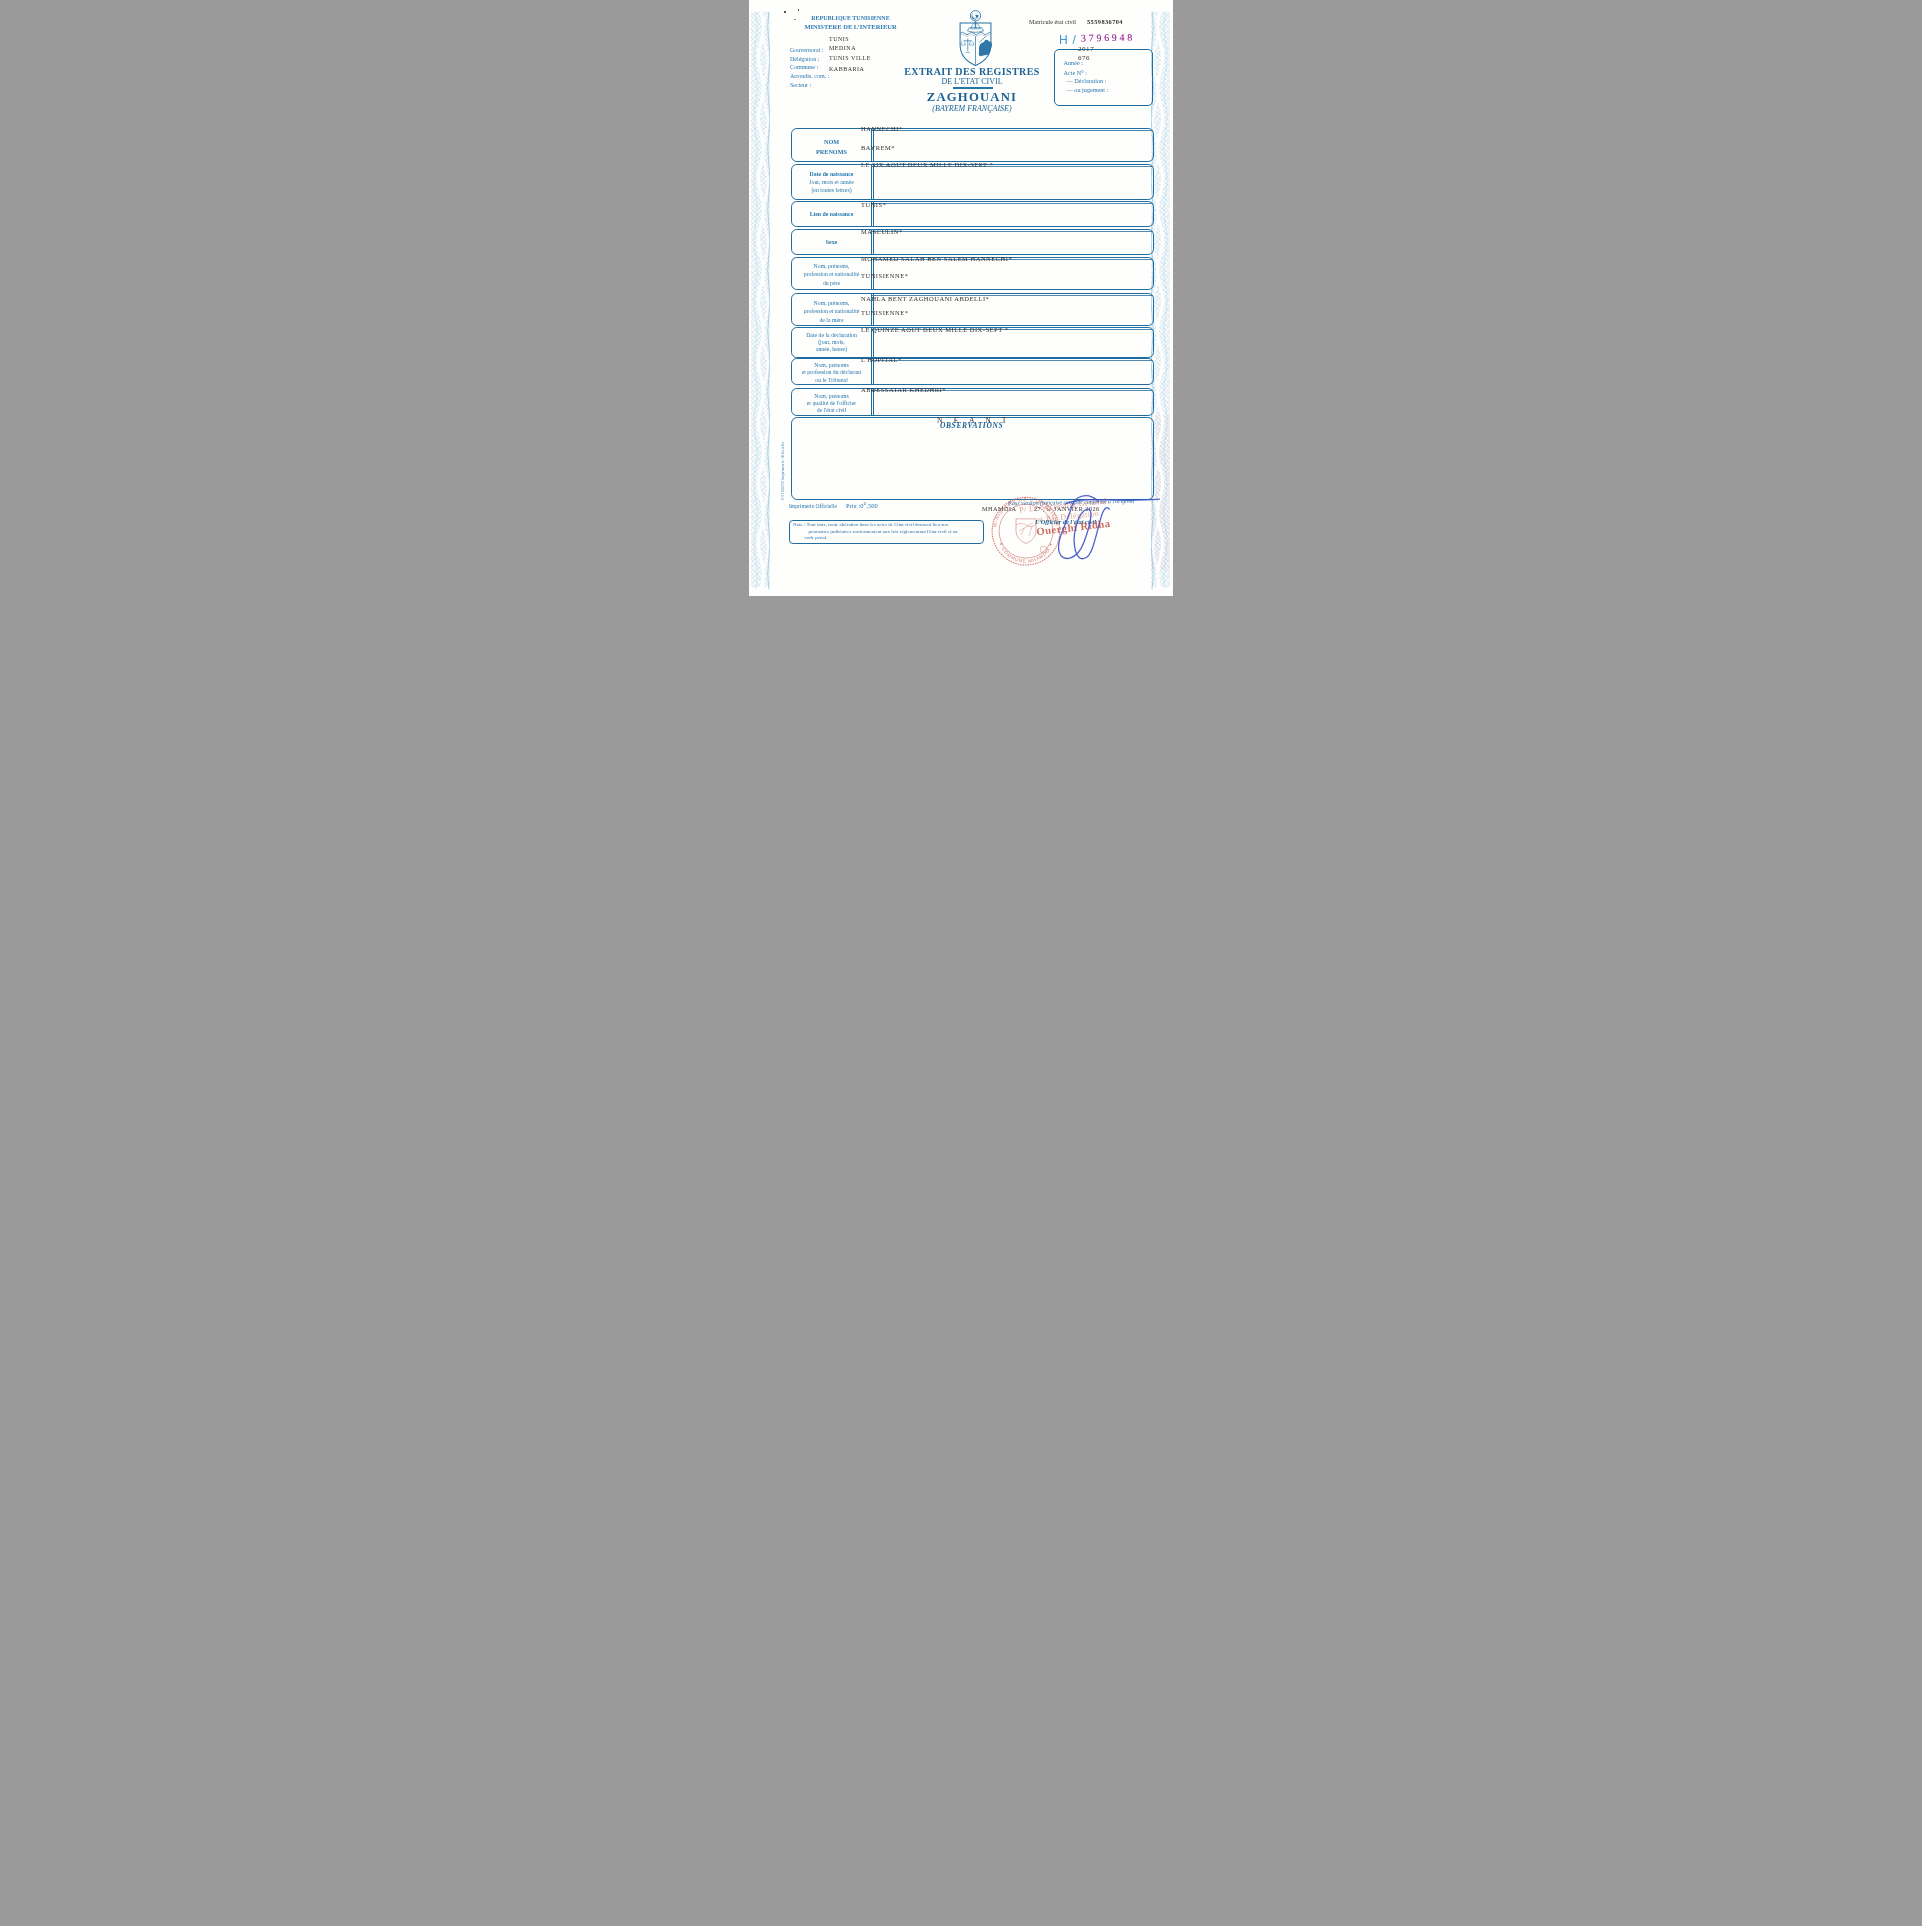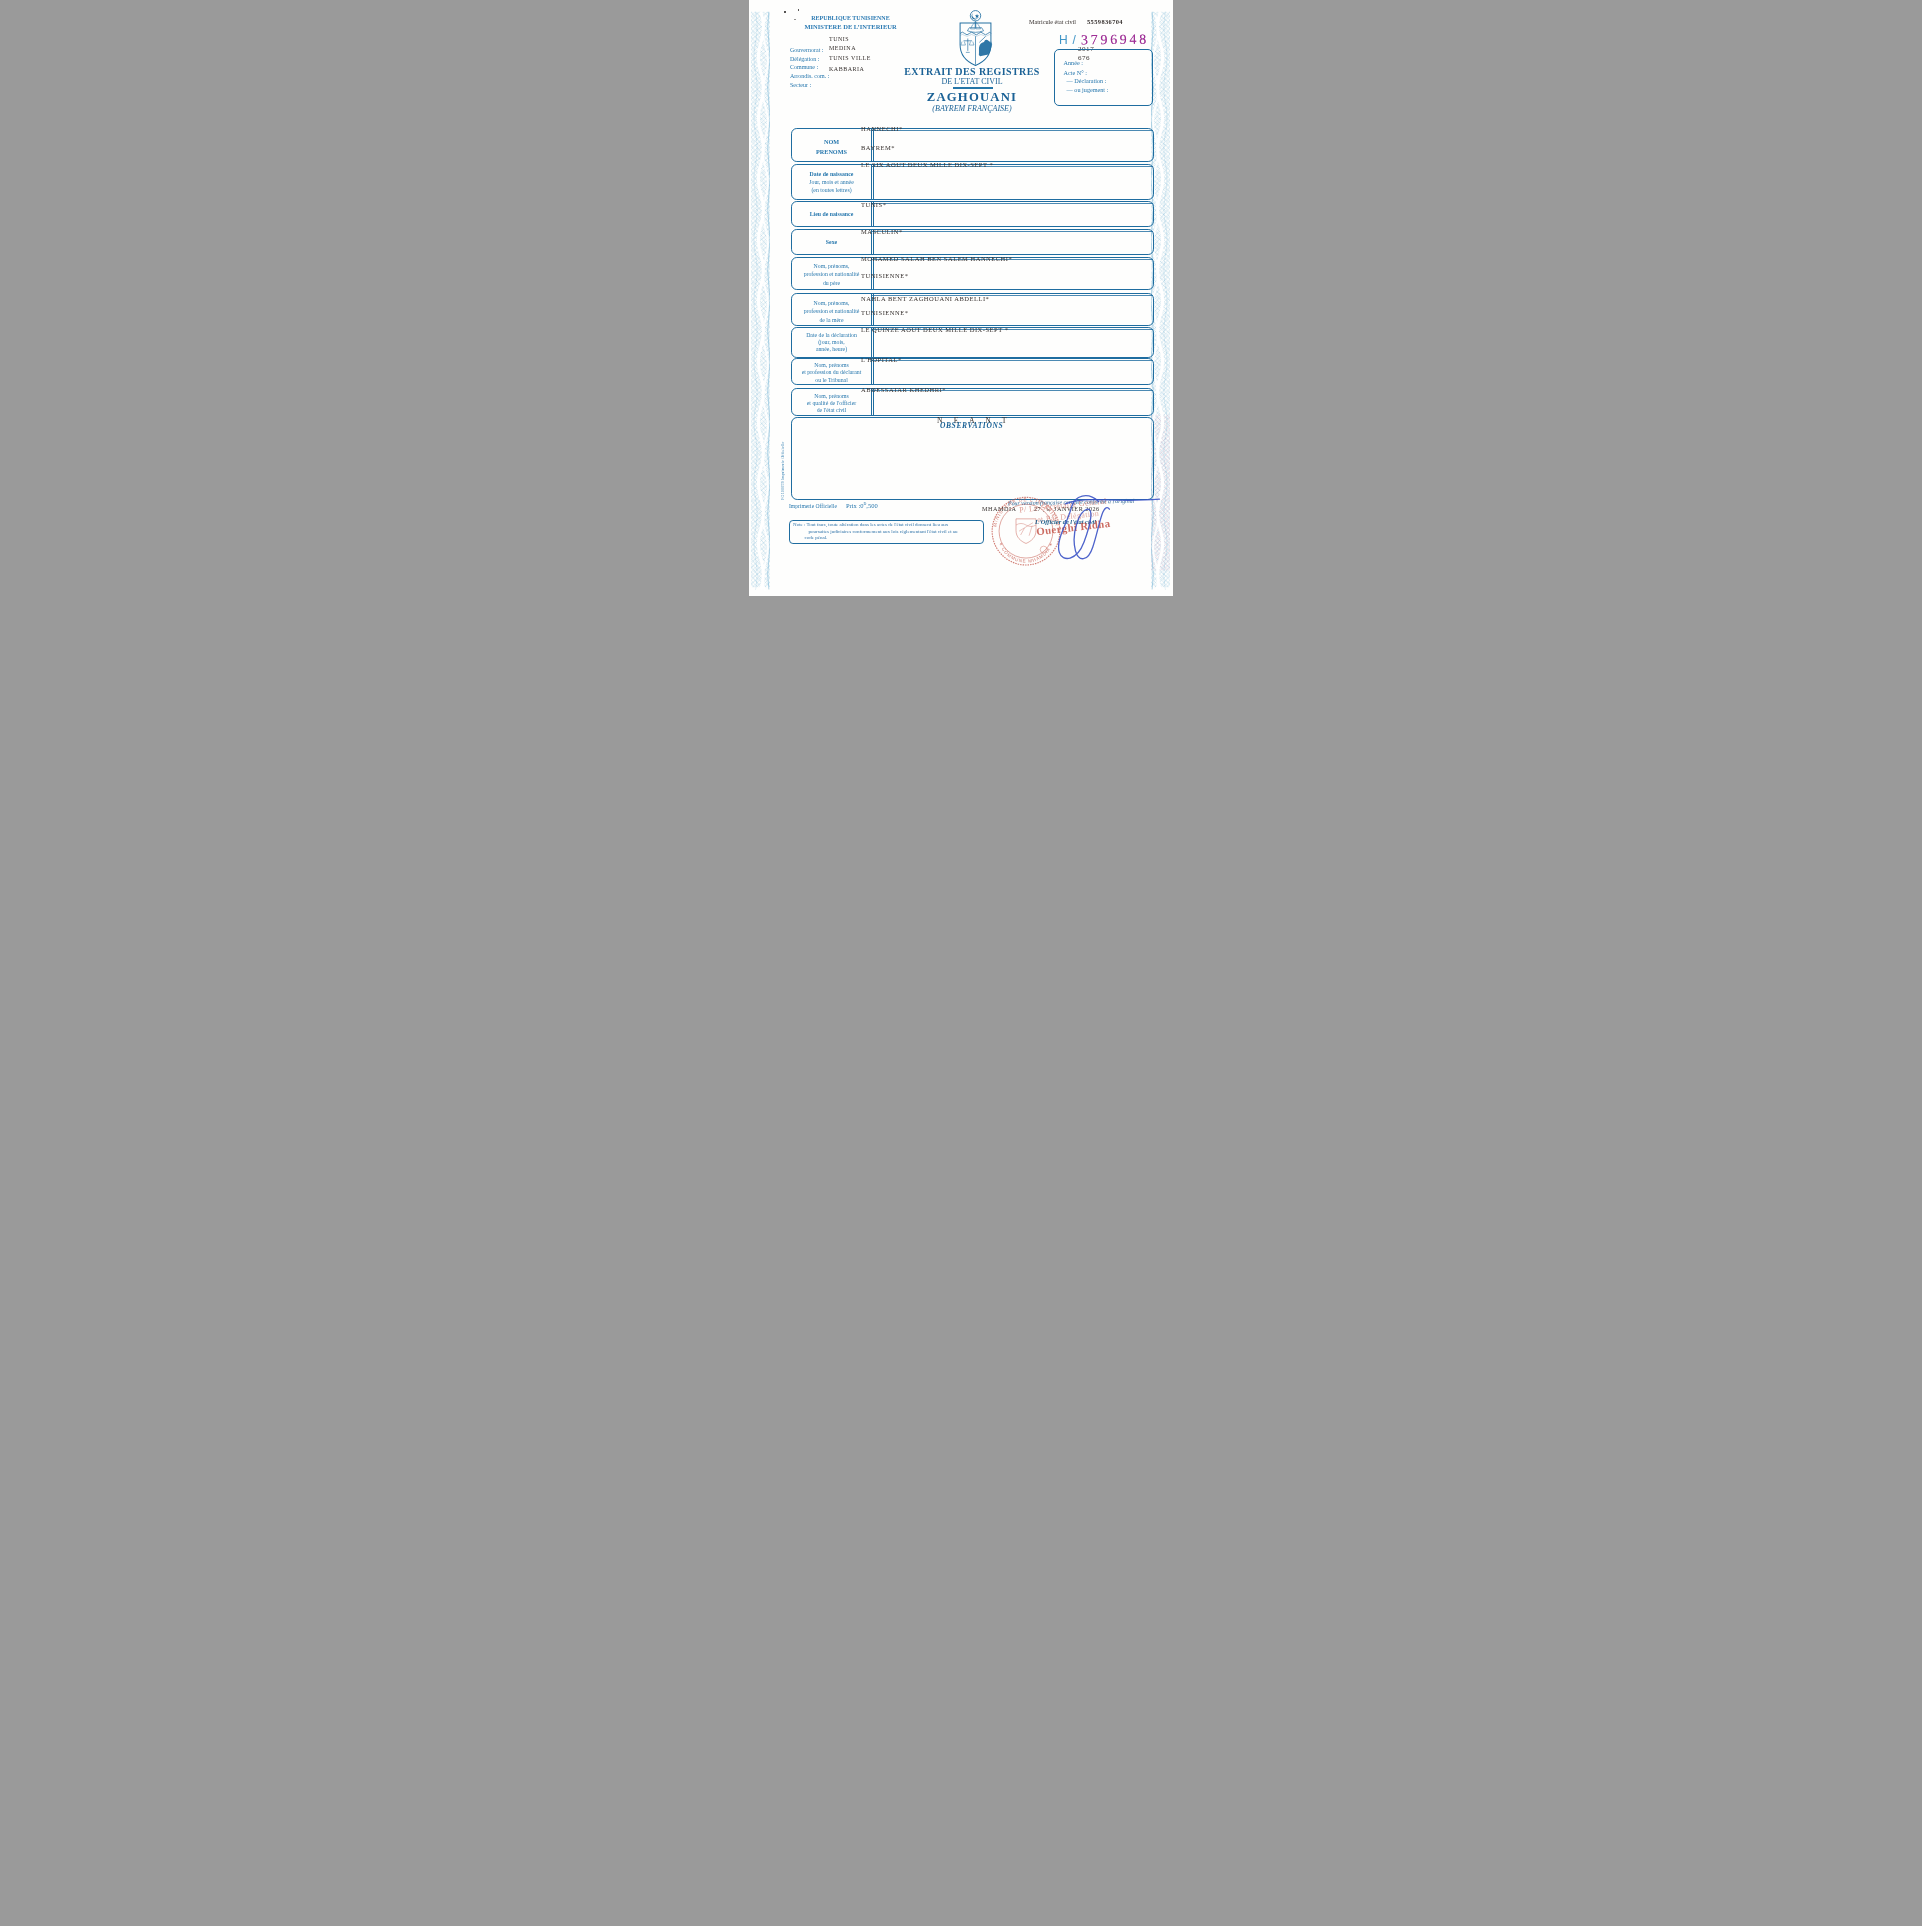--- a/index.html
+++ b/index.html
@@ -11,21 +11,21 @@
     --blue:#2878ae; --border:#1f6da0; --title:#1b6296; --dark:#37312f;
     --magenta:#9e2e96; --red:#c4564a; --ink:#3b53c6;
   }
   
   .hdr{color:#2e7cb4;font-weight:bold;text-align:center;white-space:nowrap;}
   .admin-label{color:var(--blue);font-size:6px;white-space:nowrap;}
   .admin-value{color:var(--dark);font-size:6px;letter-spacing:0.5px;white-space:nowrap;}
   .matricule-label{color:var(--dark);font-size:6.2px;}
   .matricule-value{color:var(--dark);font-size:6.4px;font-weight:bold;letter-spacing:0.4px;}
   .hslash{color:#4095c6;font-size:12px;font-family:"Liberation Sans",sans-serif;letter-spacing:0.8px;}
-  .stampnum{color:var(--magenta);font-size:14px;letter-spacing:2.7px;transform:rotate(-.8deg);
+  .stampnum{color:var(--magenta);font-size:10px;letter-spacing:2.7px;transform:rotate(-.8deg);
             text-shadow:0 0 0.6px rgba(158,46,150,.55);white-space:nowrap;}
   .typed{color:var(--dark);letter-spacing:0.5px;white-space:nowrap;}
   
   .abox{border:1px solid var(--border);border-radius:5px;}
   .abox .lbl{position:absolute;color:var(--blue);font-size:6.2px;white-space:nowrap;}
   
   .tblock{text-align:center;color:var(--title);white-space:nowrap;}
   
   .row{position:absolute;left:42px;width:361px;border:0.8px solid var(--border);border-radius:5.8px;}
   .row::before{content:"";position:absolute;top:-0.8px;bottom:-0.8px;left:79px;width:1.2px;

